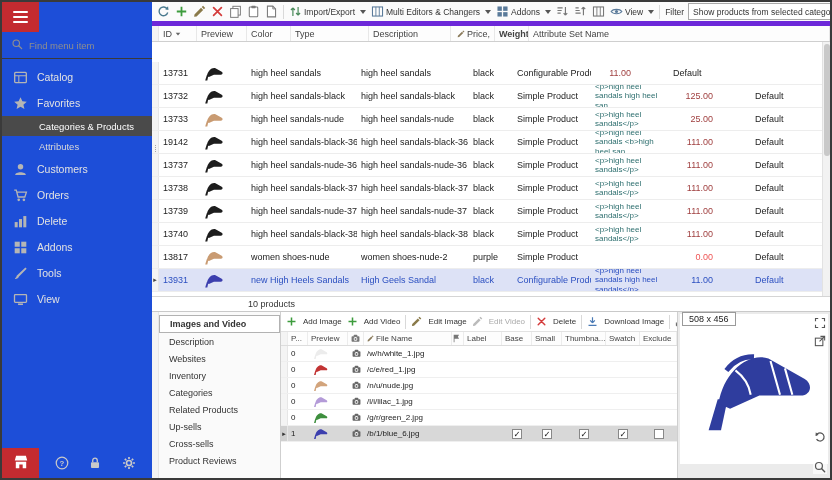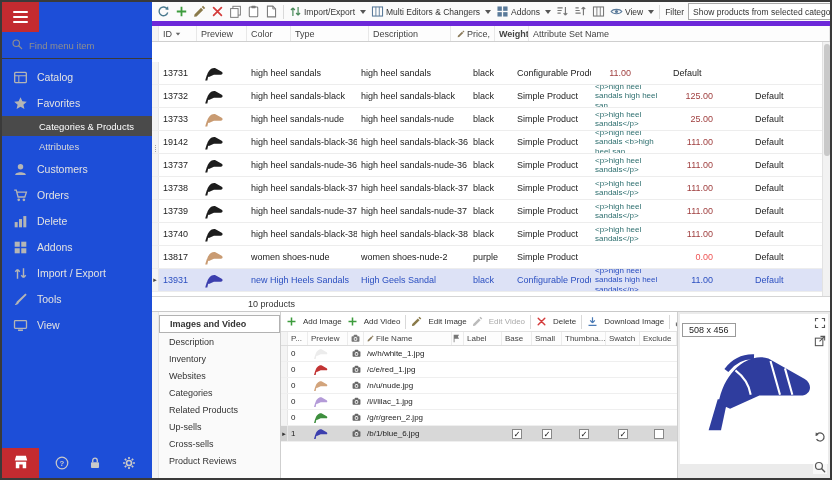--- a/index.html
+++ b/index.html
@@ -75,21 +75,21 @@
 .i-marker{width:7px;padding:0;background:#f4f4f4;border-right:1px solid #e6e6e6;font-size:7px;color:#333;justify-content:center;}
 .i-row.sel .i-marker{background:#d0d0d0;}
 .i0{width:20px;}.i1{width:40px;}.i2{width:16px;padding:0 1px;justify-content:center;}.i3{width:88px;}.i4{width:12px;padding:0;}
 .i5{width:38px;}.i6{width:30px;}.i7{width:30px;}.i8{width:44px;}.i9{width:34px;}.i10{flex:1;min-width:0;}
 .ck{justify-content:center;}
 .cb{display:inline-block;width:10px;height:10px;border:1px solid #888;background:#fff;font-size:8.5px;line-height:9px;text-align:center;color:#222;}
 .img-footer{height:14px;display:flex;align-items:center;justify-content:center;font-size:8.5px;color:#333;border-top:1px solid #e6e6e6;flex-shrink:0;}
 
 .preview{width:153px;background:#ebebeb;border-left:1px solid #cfcfcf;position:relative;flex-shrink:0;}
 .photo{position:absolute;left:2px;top:2px;right:2px;bottom:14px;background:#fff;display:flex;align-items:center;justify-content:center;overflow:hidden;}
-.size-box{position:absolute;left:4px;top:11px;background:#fff;border:1px solid #9a9a9a;font-size:9px;padding:1px 6px;color:#222;cursor:text;}
+.size-box{position:absolute;left:4px;top:0;background:#fff;border:1px solid #9a9a9a;font-size:9px;padding:1px 6px;color:#222;cursor:text;}
 .pv-ic{position:absolute;right:3px;color:#555;display:flex;cursor:pointer;background:rgba(255,255,255,.65);padding:1px;}
 .pv-expand{top:4px;}
 .pv-ext{top:22px;}
 .pv-rot{bottom:34px;}
 .pv-zoom{bottom:4px;}
 </style>
 </head>
 <body>
 
 <div class="app">
@@ -164,28 +164,20 @@
               <rect x="8.8" y="1.8" width="5.4" height="5.4" fill="currentColor"></rect>
               <rect x="1.8" y="8.8" width="5.4" height="5.4" fill="currentColor"></rect>
               <rect x="8.8" y="8.8" width="5.4" height="5.4" fill="currentColor"></rect>
             </svg>
           </span>
           <span>Addons</span>
         </div>
         <div class="nav-item">
           <span class="nav-ic">
             <svg viewBox="0 0 16 16" width="15" height="15" aria-hidden="true">
-              <path fill="none" stroke="currentColor" stroke-width="1.5" d="M4.8 13.6V3.6m0 0L2.4 6.2m2.4-2.6l2.4 2.6M11.2 2.4v10m0 0l-2.4-2.6m2.4 2.6l2.4-2.6"></path>
-            </svg>
-          </span>
-          <span>Import / Export</span>
-        </div>
-        <div class="nav-item">
-          <span class="nav-ic">
-            <svg viewBox="0 0 16 16" width="15" height="15" aria-hidden="true">
               <path fill="currentColor" d="M13.2 1.6l1.4 1.4-8.2 8.2c-.5 1.5-2 2.6-3.9 2.6l-.5-.5c1.2-.8 1.7-1.6 1.9-2.8z"></path>
             </svg>
           </span>
           <span>Tools</span>
         </div>
         <div class="nav-item">
           <span class="nav-ic">
             <svg viewBox="0 0 16 16" width="15" height="15" aria-hidden="true">
               <rect x="1.6" y="2.8" width="12.8" height="8.2" rx="0.8" fill="none" stroke="currentColor" stroke-width="1.4"></rect>
               <rect x="5.4" y="12.2" width="5.2" height="1.7" fill="currentColor"></rect>
@@ -576,22 +568,22 @@
           <div class="splitter-dots">⁞</div>
         </div>
         <div class="grid-footer">
           <span>10 products</span>
         </div>
         <div class="bottom">
           <div class="b-gutter"></div>
           <div class="tabs">
               <div class="tab selected">Images and Video</div>
               <div class="tab">Description</div>
+              <div class="tab">Websites</div>
               <div class="tab">Inventory</div>
-              <div class="tab">Websites</div>
               <div class="tab">Categories</div>
               <div class="tab">Related Products</div>
               <div class="tab">Up-sells</div>
               <div class="tab">Cross-sells</div>
               <div class="tab">Product Reviews</div>
             </div>
           <div class="img-panel">
             <div class="img-toolbar">
                 <button class="itb-btn">
                   <span class="tbi" style="color:#3d9c3d">

